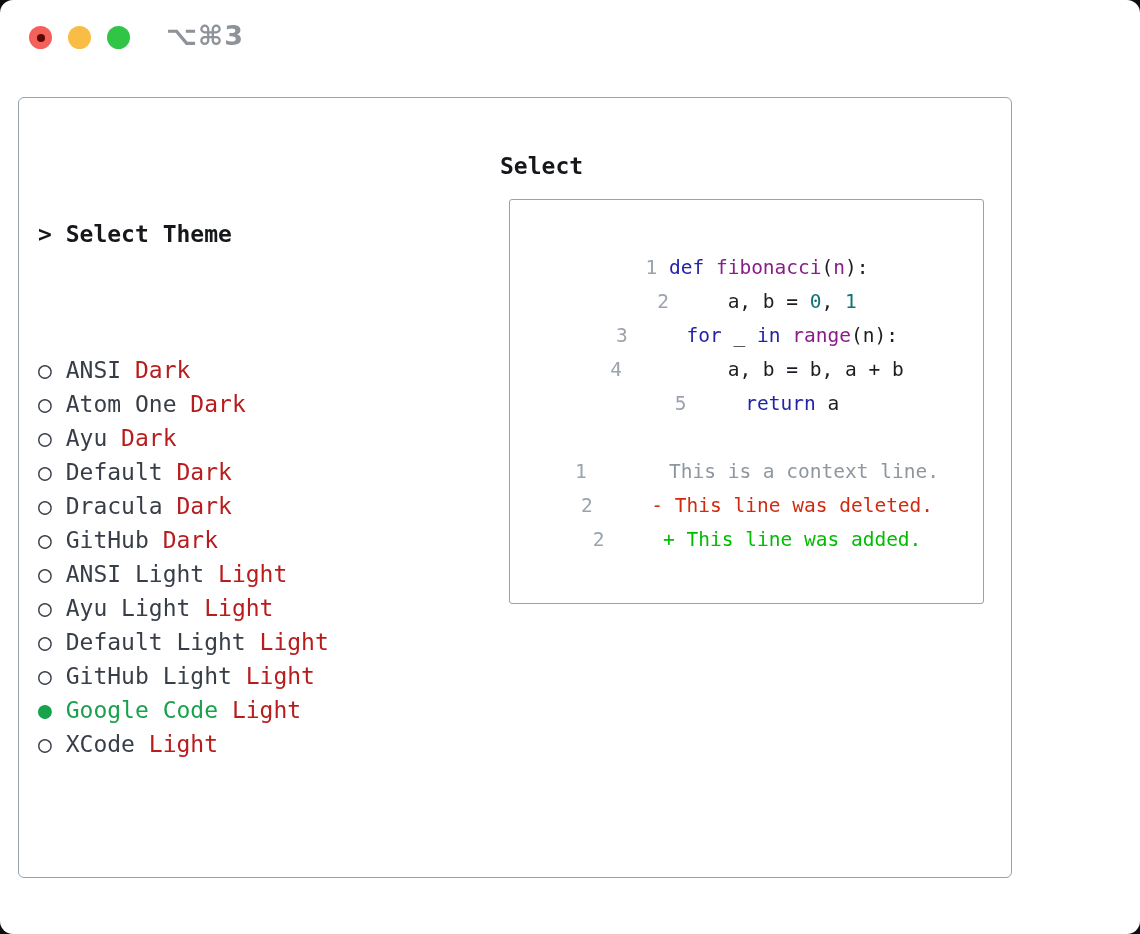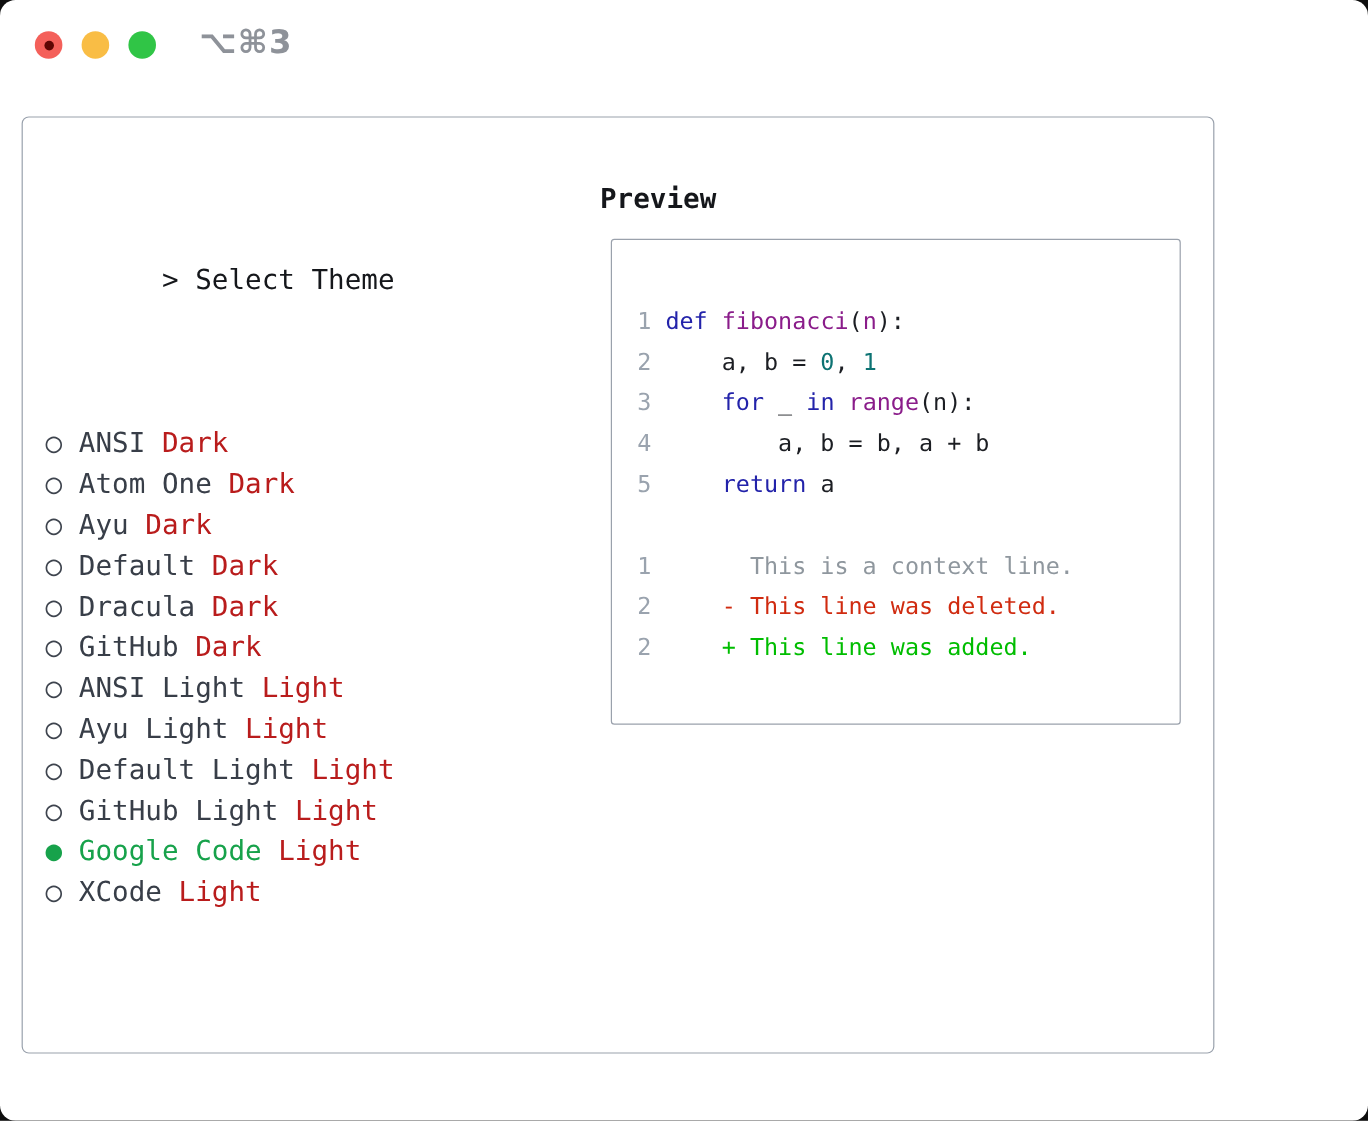--- a/index.html
+++ b/index.html
@@ -36,40 +36,40 @@
     position:absolute; left:18px; top:97px; width:994px; height:781px;
     border:1.5px solid #99a1ac; border-radius:6px; background:#ffffff;
   }
 
   
   .left-col {
     position:absolute; left:19px; top:51px;
     font-size:23px; line-height:34px; white-space:pre; color:#383e48;
   }
   .line { height:34px; }
-  .hdr { font-weight:normal; color:#15171b;text-align:right; }
+  .hdr { font-weight:bold; color:#15171b; }
   .row { cursor:default; }
   .radio { color:#3e444e; }
   .variant { color:#b91c1c; }
 
   
   .preview-title {
     position:absolute; left:481px; top:51px;
     font-size:23px; line-height:34px; font-weight:bold; color:#15171b;
   }
   .preview-box {
     position:absolute; left:490px; top:101px; width:475px; height:405px;
     border:1.5px solid #9aa1ac; border-radius:3px; background:#ffffff;
     overflow:hidden;
   }
   .code {
     padding:51px 0 0 21px;
     font-size:19.5px; line-height:34px; white-space:pre;
   }
-  .cline { height:34px; }
+  .cline { height:34px;text-align:center; }
 </style>
 </head>
 <body>
 
 <div class="screen">
 
   <div class="titlebar">
     <button class="dot dot-red"></button>
     <button class="dot dot-yellow"></button>
     <button class="dot dot-green"></button>
@@ -88,20 +88,20 @@
       
 
       
 
       
 
       
       
     </div>
 
-    <div class="preview-title">Preview</div>
+    <div class="preview-title">Select</div>
 
     <div class="preview-box">
       <div class="code"><div class="cline"><span style="color: rgb(154, 163, 174);">1 </span><span style="color: rgb(35, 35, 170);">def</span><span style="color: rgb(28, 30, 35);"> </span><span style="color: rgb(138, 28, 138);">fibonacci</span><span style="color: rgb(28, 30, 35);">(</span><span style="color: rgb(138, 28, 138);">n</span><span style="color: rgb(28, 30, 35);">):</span></div><div class="cline"><span style="color: rgb(154, 163, 174);">2 </span><span style="color: rgb(28, 30, 35);">    a, b = </span><span style="color: rgb(13, 115, 115);">0</span><span style="color: rgb(28, 30, 35);">, </span><span style="color: rgb(13, 115, 115);">1</span></div><div class="cline"><span style="color: rgb(154, 163, 174);">3 </span><span style="color: rgb(28, 30, 35);">    </span><span style="color: rgb(35, 35, 170);">for</span><span style="color: rgb(28, 30, 35);"> _ </span><span style="color: rgb(35, 35, 170);">in</span><span style="color: rgb(28, 30, 35);"> </span><span style="color: rgb(138, 28, 138);">range</span><span style="color: rgb(28, 30, 35);">(n):</span></div><div class="cline"><span style="color: rgb(154, 163, 174);">4 </span><span style="color: rgb(28, 30, 35);">        a, b = b, a + b</span></div><div class="cline"><span style="color: rgb(154, 163, 174);">5 </span><span style="color: rgb(28, 30, 35);">    </span><span style="color: rgb(35, 35, 170);">return</span><span style="color: rgb(28, 30, 35);"> a</span></div><div class="cline"></div><div class="cline"><span style="color: rgb(154, 163, 174);">1 </span><span style="color: rgb(143, 151, 158);">      This is a context line.</span></div><div class="cline"><span style="color: rgb(154, 163, 174);">2 </span><span style="color: rgb(208, 43, 16);">    - This line was deleted.</span></div><div class="cline"><span style="color: rgb(154, 163, 174);">2 </span><span style="color: rgb(0, 189, 0);">    + This line was added.</span></div></div>
     </div>
 
   </div>
 </div>
 
 </body></html>

